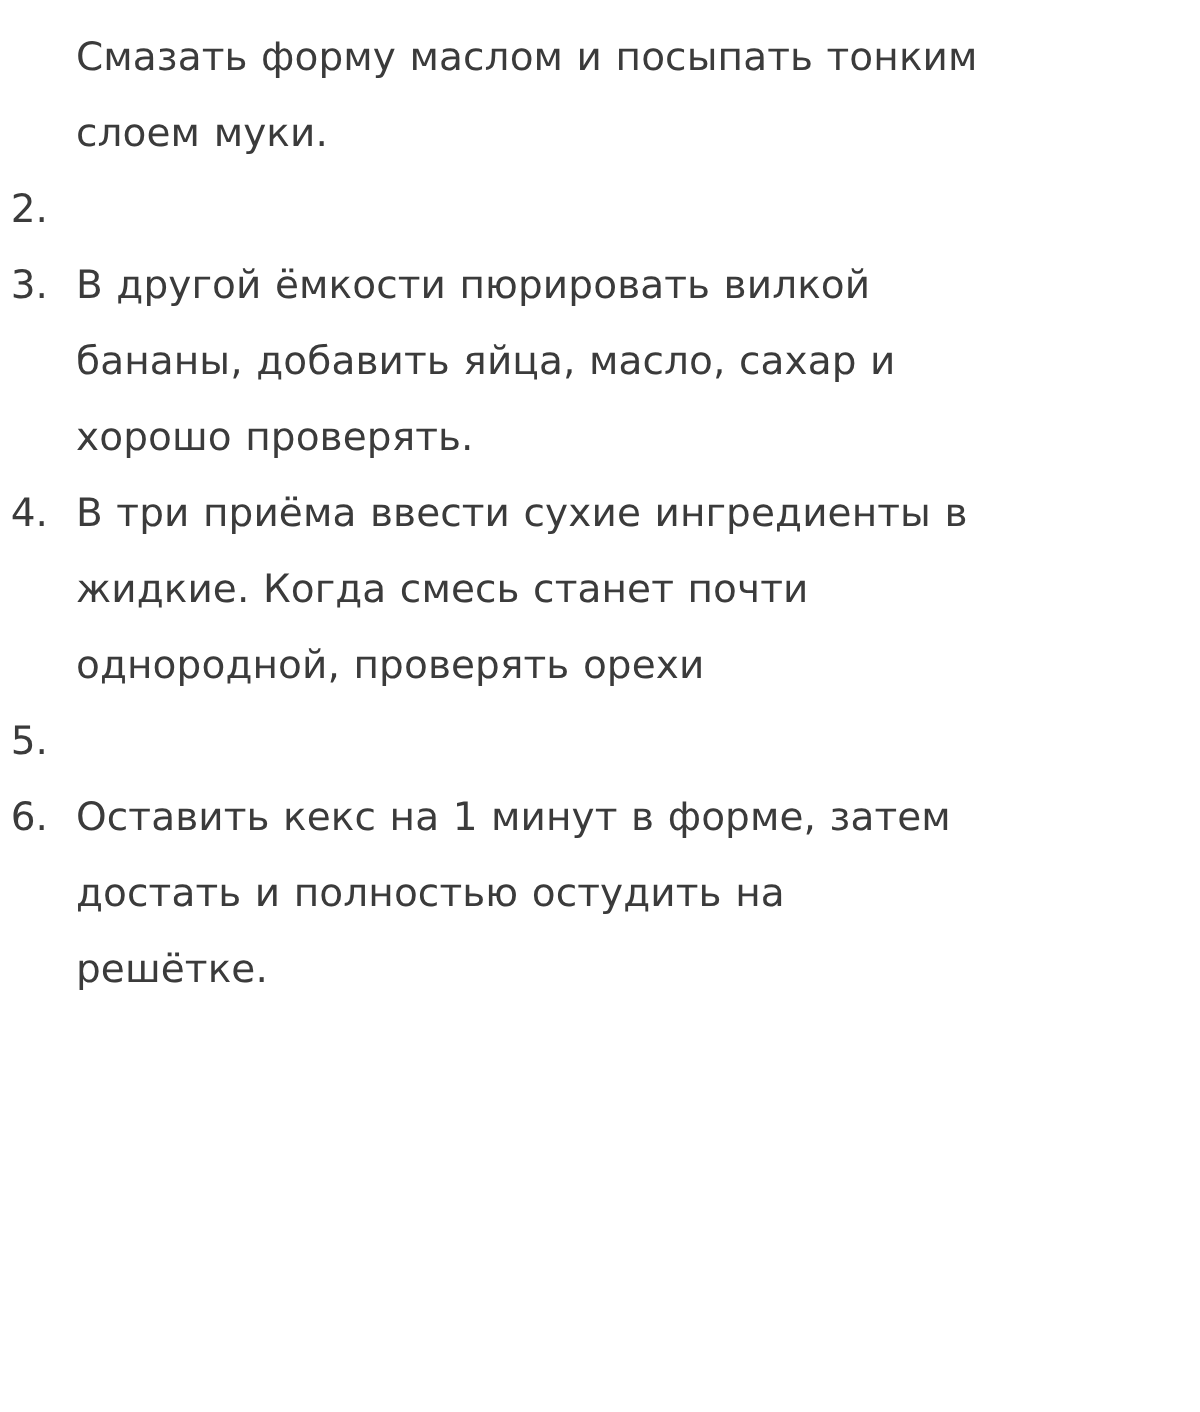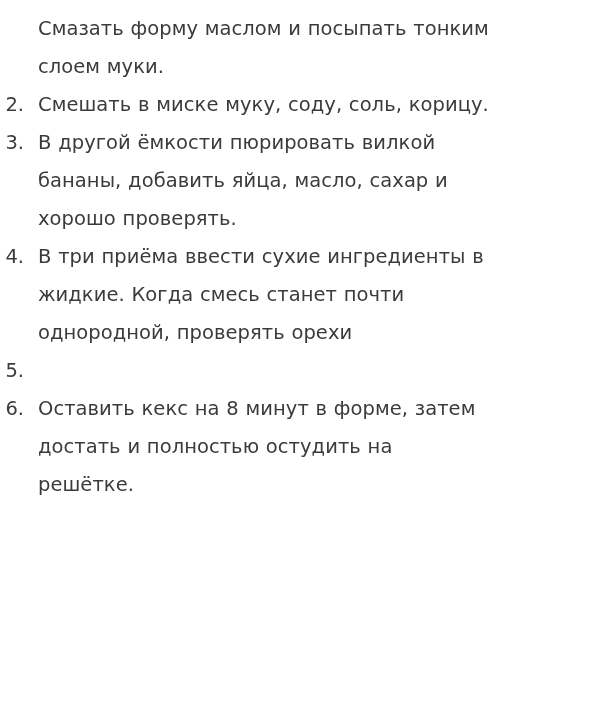--- a/index.html
+++ b/index.html
@@ -70,31 +70,30 @@
 
 <div class="page">
   <div class="spacer-top"></div>
   <ol class="steps" id="steps-list">
       <li class="step continuation">
         <span class="marker"></span>
         <span class="text">Смазать форму маслом и посыпать тонким слоем муки.</span>
       </li>
       <li class="step">
         <span class="marker">2.</span>
-        <span class="text">Смешать в миске муку, соду, соль, корицу.</span>
       </li>
       <li class="step">
         <span class="marker">3.</span>
         <span class="text">В другой ёмкости пюрировать вилкой бананы, добавить яйца, масло, сахар и хорошо проверять.</span>
       </li>
       <li class="step">
         <span class="marker">4.</span>
         <span class="text">В три приёма ввести сухие ингредиенты в жидкие. Когда смесь станет почти однородной, проверять орехи</span>
       </li>
       <li class="step">
         <span class="marker">5.</span>
       </li>
       <li class="step">
         <span class="marker">6.</span>
-        <span class="text">Оставить кекс на 8 минут в форме, затем достать и полностью остудить на решётке.</span>
+        <span class="text">Оставить кекс на 1 минут в форме, затем достать и полностью остудить на решётке.</span>
       </li>
     </ol>
 </div>
 
 </body></html>

